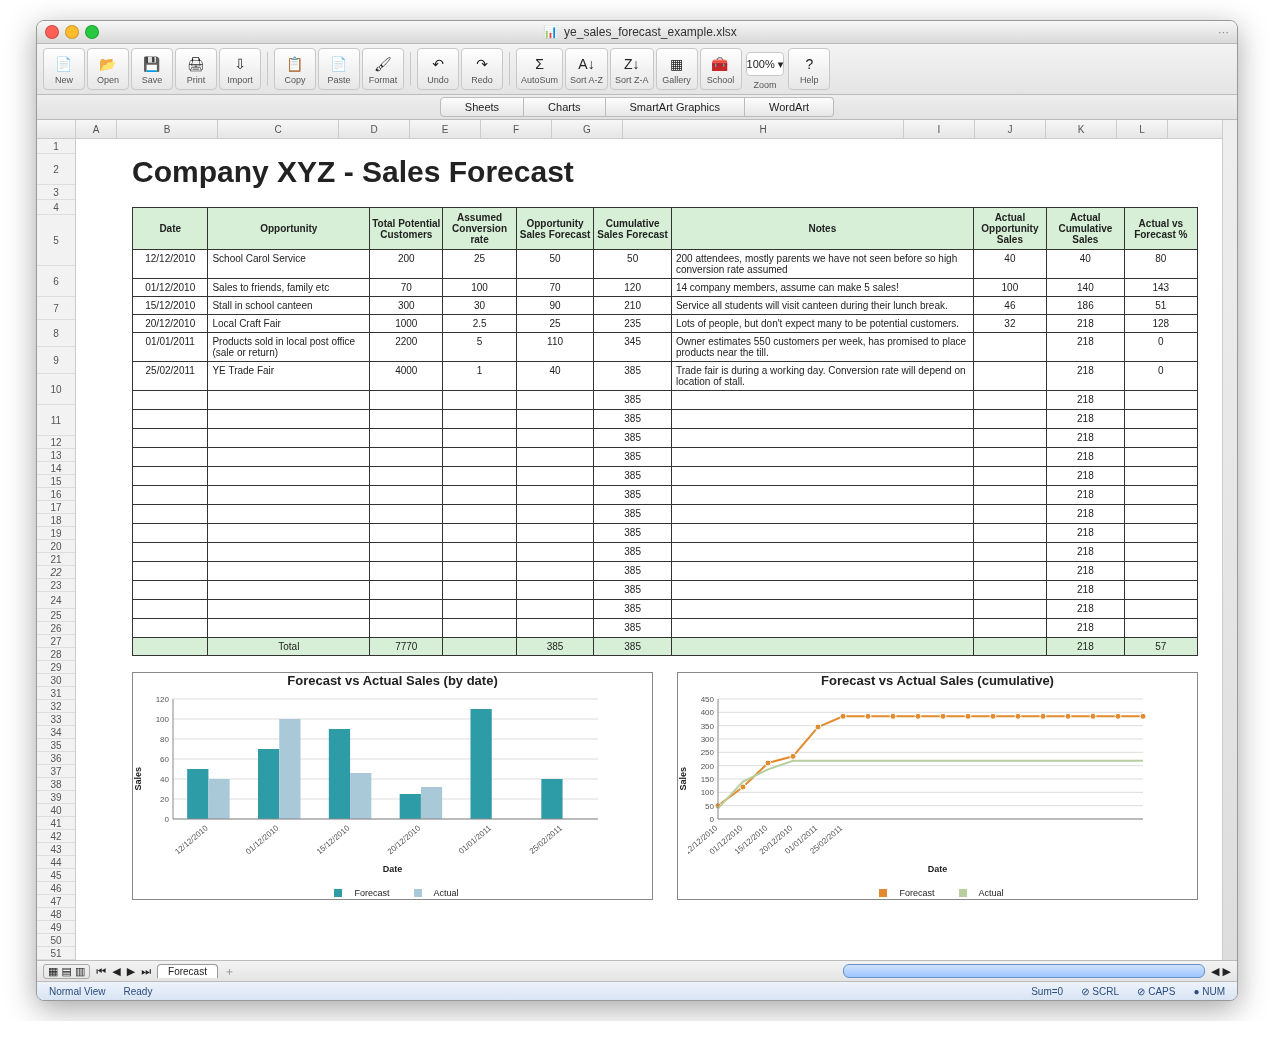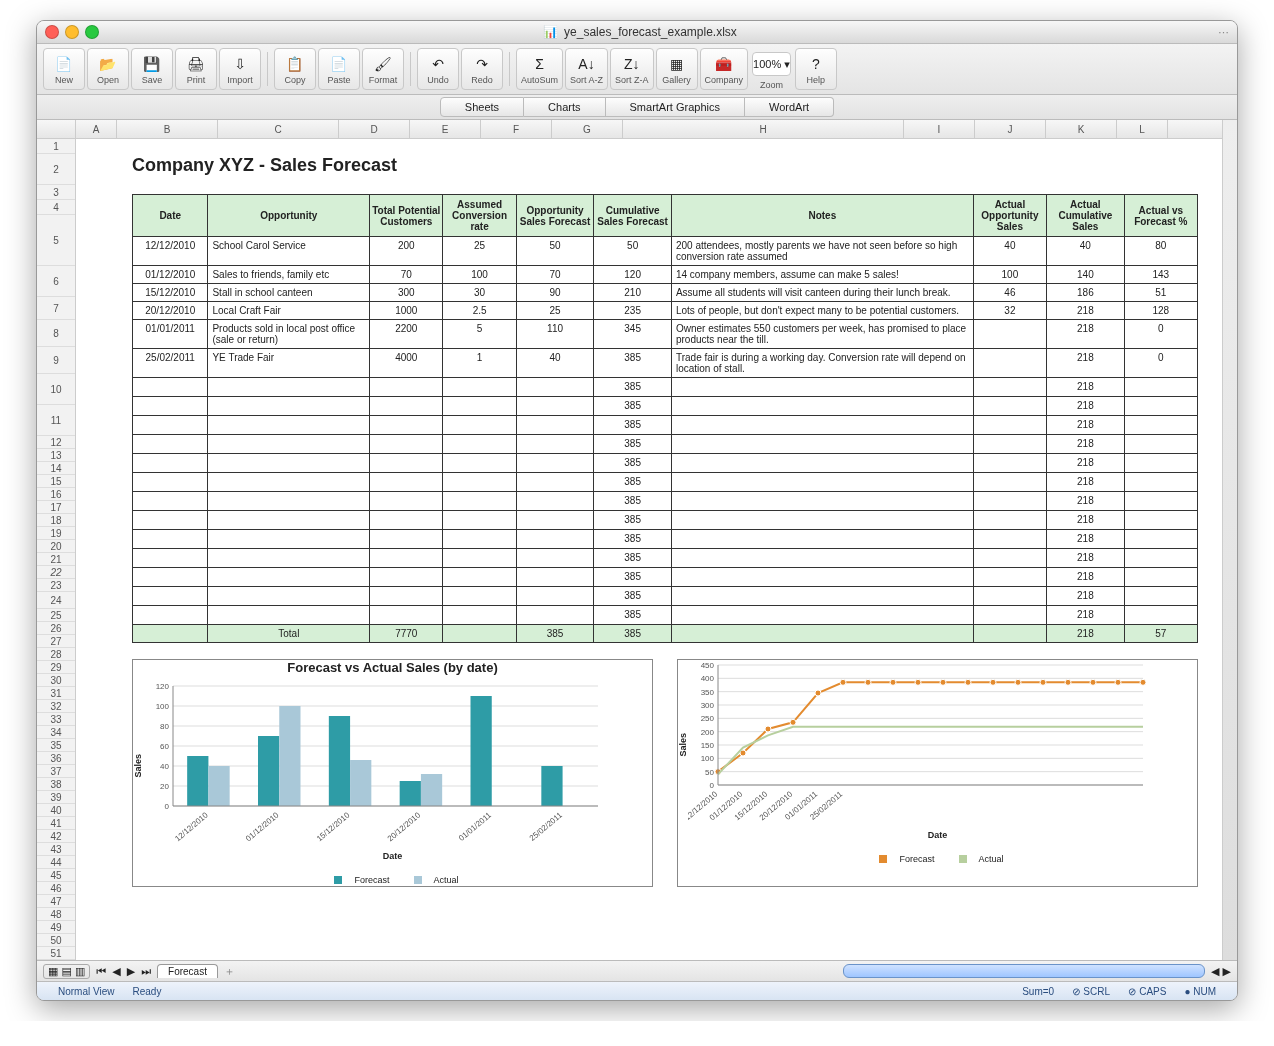--- a/index.html
+++ b/index.html
@@ -20,38 +20,38 @@
   .subtab+.subtab{border-left:none;}
   .subtab:first-child{border-radius:4px 0 0 4px;} .subtab:last-child{border-radius:0 4px 4px 0;}
   .sheet{display:flex;height:840px;background:#fff;}
   .rownums{width:38px;background:#f2f2f2;border-right:1px solid #ccc;flex:none;overflow:hidden;}
   .rownums .rh{height:18px;border-bottom:1px solid #ccc;background:linear-gradient(#f7f7f7,#e6e6e6);}
   .rownums .rn{text-align:center;color:#555;font-size:10px;border-bottom:1px solid #ddd;display:flex;align-items:center;justify-content:center;}
   .grid{flex:1;overflow:auto;position:relative;}
   .colhead{display:flex;height:18px;background:linear-gradient(#f7f7f7,#e6e6e6);border-bottom:1px solid #ccc;position:sticky;top:0;}
   .ch{border-right:1px solid #ccc;text-align:center;font-size:10px;color:#555;display:flex;align-items:center;justify-content:center;}
   .content{padding:8px 24px 12px 56px;}
-  h1.pagetitle{font-family:Verdana,Arial,sans-serif;font-size:18px;font-weight:bold;margin:8px 0 18px 0;}
+  h1.pagetitle{font-family:Verdana,Arial,sans-serif;font-size:30px;font-weight:bold;margin:8px 0 18px 0;}
   table.data{border-collapse:collapse;width:100%;table-layout:fixed;}
   table.data th{background:#d6efd6;border:1px solid #333;font-size:10px;font-weight:bold;padding:4px 2px;text-align:center;vertical-align:middle;}
   table.data td{border:1px solid #333;font-size:10px;padding:3px 4px;vertical-align:top;}
   table.data td.c{text-align:center;}
   .extras td{border-top:1px dashed #333;border-bottom:1px dashed #333;font-size:10px;padding:0 4px;height:12px;}
   .ftot td{background:#d6efd6;font-weight:normal;text-align:center;}
   .charts{display:flex;gap:24px;margin-top:16px;}
   .chartbox{flex:1;border:1px solid #888;background:#fff;}
   .chartbox .ct{text-align:center;font-size:13px;font-weight:bold;margin-bottom:6px;}
   .legend{text-align:center;font-size:9px;margin-top:14px;}
   .legend span{display:inline-flex;align-items:center;gap:4px;margin:0 8px;}
   .sw{width:8px;height:8px;display:inline-block;}
   .xlabel{text-align:center;font-size:9px;font-weight:bold;margin-top:0;}
   .ylabel{font-size:9px;font-weight:bold;}
   .bottombar{display:flex;align-items:center;background:linear-gradient(#f3f3f3,#e4e4e4);border-top:1px solid #bbb;height:20px;padding:0 6px;gap:6px;}
   .sheettab{background:#fff;border:1px solid #999;border-bottom:none;border-radius:4px 4px 0 0;padding:1px 10px;font-size:10px;}
-  .statusbar{display:flex;align-items:center;background:linear-gradient(#eef3fb,#d8e4f3);border-top:1px solid #bbb;height:18px;padding:0 21px;font-size:10px;color:#2a4d7f;gap:18px;}
+  .statusbar{display:flex;align-items:center;background:linear-gradient(#eef3fb,#d8e4f3);border-top:1px solid #bbb;height:18px;padding:0 12px;font-size:10px;color:#2a4d7f;gap:18px;}
   .statusbar .sp{flex:1;}
   .hscroll{width:360px;height:12px;background:linear-gradient(#cfe2ff,#9ec5ff);border:1px solid #6a93c9;border-radius:6px;}
   .axis-text{font-size:8px;fill:#555;}
   .vscroll{width:14px;background:linear-gradient(#eee,#ddd);border-left:1px solid #ccc;}
 </style>
 </head>
 <body>
 
 <div class="window">
 
@@ -123,21 +123,21 @@
       <div class="tbtn">
         <div class="ic">Z↓</div>
         <div class="lbl">Sort Z-A</div>
       </div>
       <div class="tbtn">
         <div class="ic">▦</div>
         <div class="lbl">Gallery</div>
       </div>
       <div class="tbtn">
         <div class="ic">🧰</div>
-        <div class="lbl">Company</div>
+        <div class="lbl">School</div>
       </div>
       <div style="display: flex; flex-direction: column; align-items: center;">
         <div class="zoombox">100% ▾</div>
         <div class="lbl" style="font-size: 9px; color: rgb(85, 85, 85);">Zoom</div>
       </div>
       <div class="tbtn">
         <div class="ic">?</div>
         <div class="lbl">Help</div>
       </div>
     </div>
@@ -274,21 +274,21 @@
                 <td class="c">140</td>
                 <td class="c">143</td>
               </tr>
               <tr>
                 <td class="c">15/12/2010</td>
                 <td>Stall in school canteen</td>
                 <td class="c">300</td>
                 <td class="c">30</td>
                 <td class="c">90</td>
                 <td class="c">210</td>
-                <td>Assume all students will visit canteen during their lunch break.</td>
+                <td>Service all students will visit canteen during their lunch break.</td>
                 <td class="c">46</td>
                 <td class="c">186</td>
                 <td class="c">51</td>
               </tr>
               <tr>
                 <td class="c">20/12/2010</td>
                 <td>Local Craft Fair</td>
                 <td class="c">1000</td>
                 <td class="c">2.5</td>
                 <td class="c">25</td>
@@ -532,20 +532,21 @@
                   <rect x="419.5833333333333" y="125" width="21.249999999999996" height="0" fill="#a9c8d8"></rect>
                   <text x="419.5833333333333" y="135" transform="rotate(-40 419.5833333333333 135)" text-anchor="end" class="axis-text">25/02/2011</text>
                   <line x1="30" y1="125" x2="455" y2="125" stroke="#888"></line>
                   <line x1="30" y1="5" x2="30" y2="125" stroke="#888"></line>
                 </svg>
             </div>
             <div class="xlabel">Date</div>
             <div class="legend" id="legend0"><span><span class="sw" style="background: rgb(46, 156, 166);"></span>Forecast</span><span><span class="sw" style="background: rgb(169, 200, 216);"></span>Actual</span></div>
           </div>
           <div class="chartbox">
+            <div class="ct">Forecast vs Actual Sales (cumulative)</div>
             <div style="display:flex;">
               <div class="ylabel" style="writing-mode:vertical-rl;transform:rotate(180deg);align-self:center;">Sales</div>
               <svg id="chart1" width="460" height="170">
                   <line x1="30" y1="125" x2="455" y2="125" stroke="#ddd"></line>
                   <text x="26" y="128" text-anchor="end" class="axis-text">0</text>
                   <line x1="30" y1="111.66666666666667" x2="455" y2="111.66666666666667" stroke="#ddd"></line>
                   <text x="26" y="114.66666666666667" text-anchor="end" class="axis-text">50</text>
                   <line x1="30" y1="98.33333333333334" x2="455" y2="98.33333333333334" stroke="#ddd"></line>
                   <text x="26" y="101.33333333333334" text-anchor="end" class="axis-text">100</text>
                   <line x1="30" y1="85" x2="455" y2="85" stroke="#ddd"></line>

